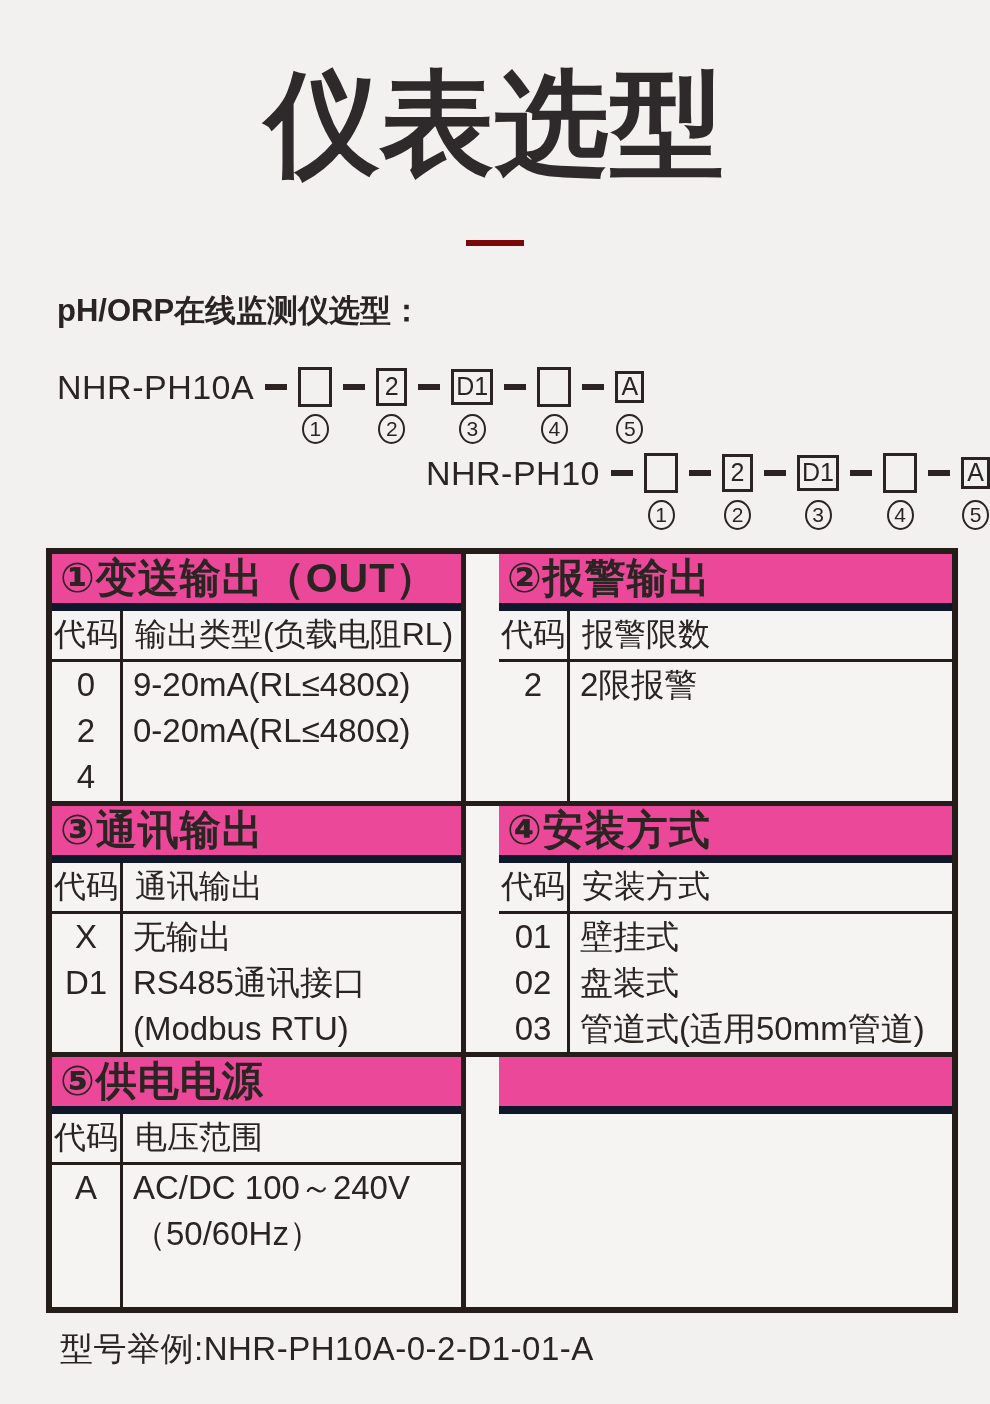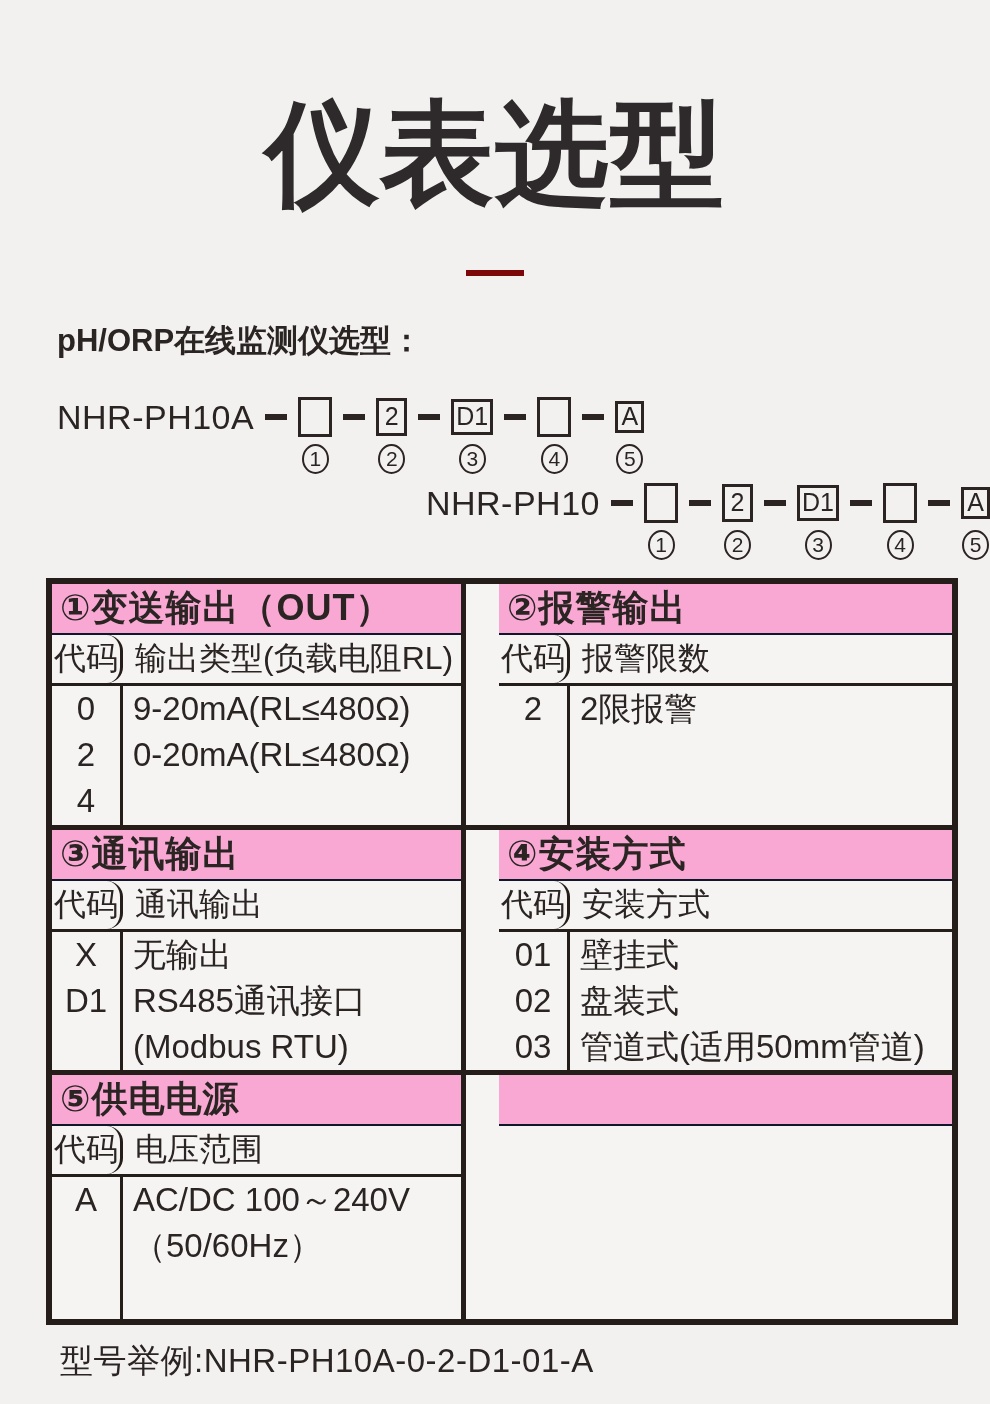--- a/index.html
+++ b/index.html
@@ -3,21 +3,21 @@
 <meta charset="utf-8">
 <style>
   html,body{margin:0;padding:0;}
   body{
     width:990px;height:1404px;overflow:hidden;
     background:#f3f1f0;color:#2a2423;
     font-family:"Liberation Sans","DejaVu Sans",sans-serif;
   }
   
   .page-title{
-    padding-top:94px;text-align:center;
+    padding-top:64px;text-align:center;
     font-size:114px;font-weight:bold;line-height:1.05;
     color:#2e2a2b;letter-spacing:1px;
   }
   .title-rule{width:58px;height:6px;margin:56px auto 0;}
   .subtitle{margin:44px 0 0 57px;font-size:31px;font-weight:bold;}
   
   .diagram{margin:34px 0 0 57px;}
   .model-row{display:flex;align-items:flex-start;}
   .model-row + .model-row{margin-top:8px;justify-content:flex-end;}
   .model-label{
@@ -45,29 +45,29 @@
   .seltable{
     width:912px;margin:18px 0 0 46px;box-sizing:border-box;
     border:6px solid #241d1a;background:#f5f4f2;
   }
   .block{display:flex;}
   .block + .block{border-top:5px solid #241d1a;}
   .sec{box-sizing:border-box;}
   .sec.left{width:414px;flex:none;border-right:5px solid #241d1a;}
   .sec.right{flex:1;min-width:0;margin-left:33px;}
   .sec-header{
-    height:49px;background:#f9a8d4;border-bottom:2px solid #0f172a;
+    height:49px;background:#ec4899;border-bottom:8px solid #0f172a;
     display:flex;align-items:center;padding-left:8px;
-    font-size:36px;font-weight:bold;letter-spacing:1px;white-space:nowrap;
+    font-size:41px;font-weight:bold;letter-spacing:1px;white-space:nowrap;
   }
   .sec-header.empty{padding-left:0;}
   .colhead{display:flex;border-bottom:3px solid #241d1a;height:48px;font-size:32px;}
   .code-w{
     width:68px;flex:none;border-right:3px solid #241d1a;
-    display:flex;align-items:center;justify-content:center;white-space:nowrap;border-radius:16px;
+    display:flex;align-items:center;justify-content:center;white-space:nowrap;
   }
   .desc-w{flex:1;display:flex;align-items:center;padding-left:12px;white-space:nowrap;overflow:hidden;}
   .tbody{display:flex;}
   .tbody .codes{width:68px;flex:none;border-right:3px solid #241d1a;text-align:center;}
   .tbody .descs{flex:1;padding-left:10px;min-width:0;}
   .line{height:46px;line-height:46px;font-size:33px;white-space:nowrap;}
   .tbody.h-a{min-height:139px;}
   .tbody.h-b{min-height:126px;}
   .tbody.h-c{min-height:142px;}
   

